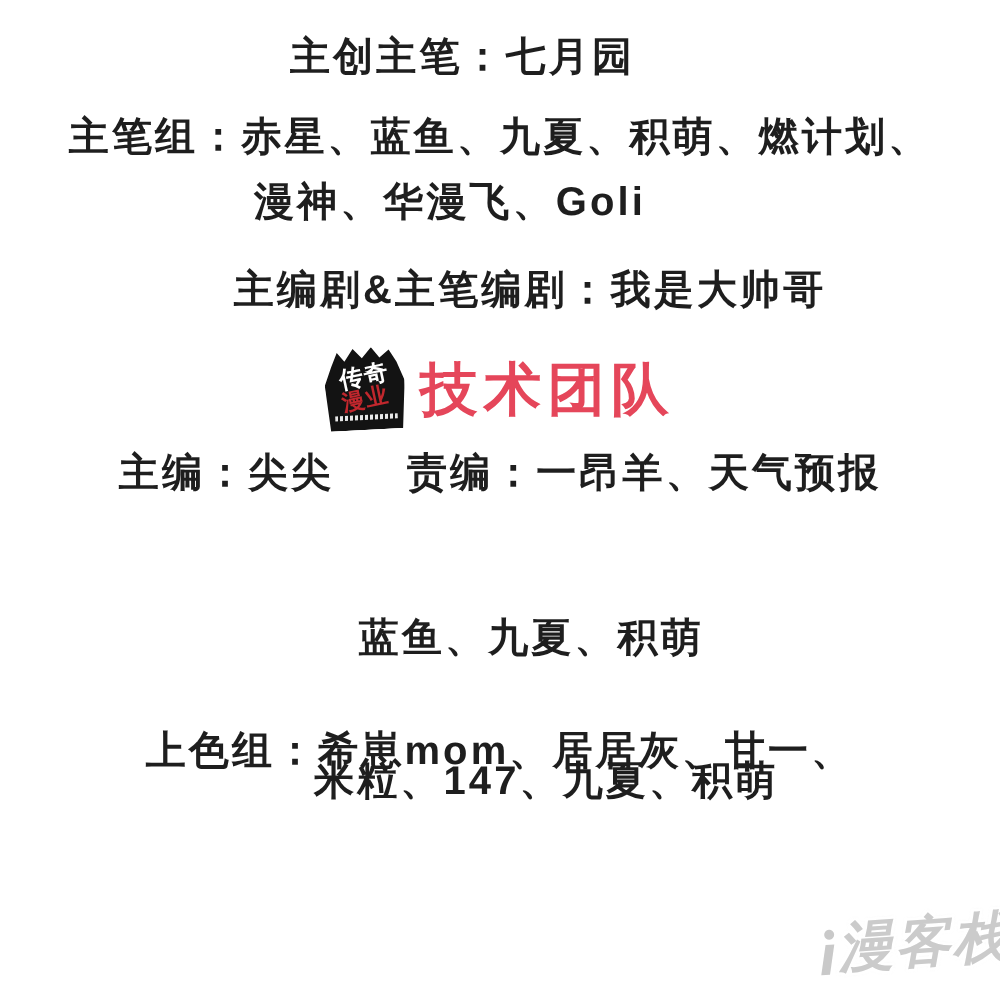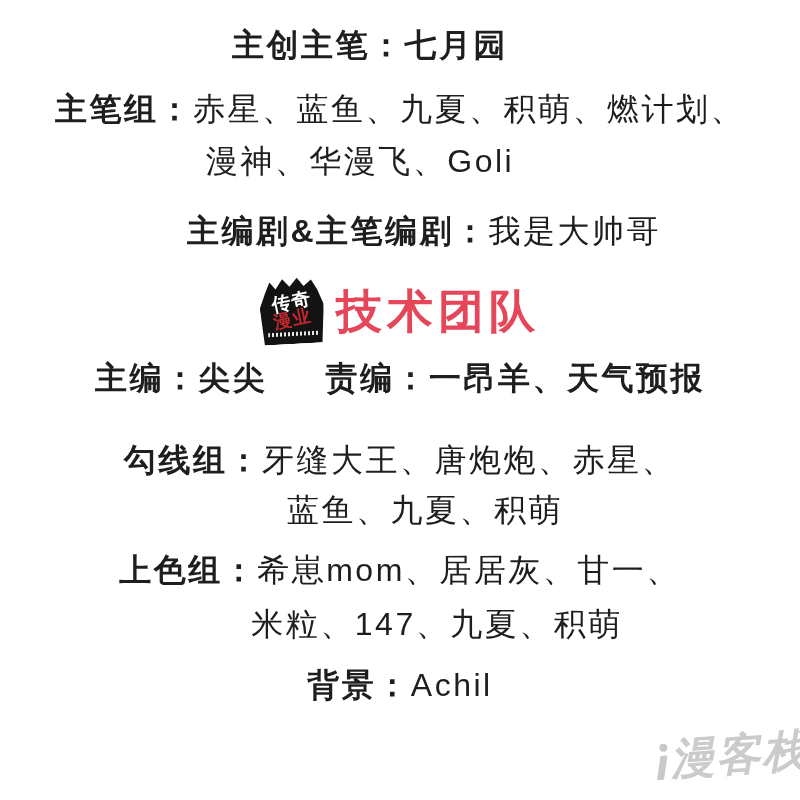--- a/index.html
+++ b/index.html
@@ -20,32 +20,32 @@
     position: absolute;
     left: 0;
     width: 100%;
     text-align: center;
     font-size: 32px;
     line-height: 38px;
     letter-spacing: 2.5px;
     white-space: nowrap;
   }
   .lbl { font-weight: bold; }
-  .val { font-weight: normal; }
+  .val { font-weight: bold; }
   .bold { font-weight: bold; }
 
   .row-main-artist   { top: 26px;  transform: translateX(-30px); }
   .row-artist-l1     { top: 90px; }
   .row-artist-l2     { top: 142px; transform: translateX(-40px); }
   .row-writer        { top: 212px; padding-left: 24px; }
   .row-tech          { top: 278px; display: flex; align-items: center; justify-content: center; gap: 12px; }
   .row-editors       { top: 359px; }
   .row-lineart-l1    { top: 441px; }
   .row-lineart-l2    { top: 491px; transform: translateX(25px); }
-  .row-coloring-l1   { top: 551px; }
+  .row-coloring-l1   { top: 581px; }
   .row-coloring-l2   { top: 605px; transform: translateX(37px); }
   .row-bg            { top: 666px; }
   .row-thanks        { top: 736px; font-size: 34px; font-weight: bold; color: #e73369; letter-spacing: 4px; }
 
   .editor-gap { display: inline-block; width: 58px; }
 
   
   .tech-title {
     font-size: 46px;
     font-weight: bold;
@@ -171,39 +171,33 @@
       <span class="logo-bottom">漫业</span>
       <span class="logo-minitext"></span>
     </span>
     <span class="tech-title">技术团队</span>
   </div>
 
   <div class="row row-editors bold">
     <span class="lbl">主编：</span><span class="lbl">尖尖</span><span class="editor-gap"></span><span class="lbl">责编：</span><span class="lbl">一昂羊、天气预报</span>
   </div>
 
-  <div class="row row-lineart-l1">
-    <span class="lbl">勾线组：</span><span class="val">牙缝大王、唐炮炮、赤星、</span>
-  </div>
 
   <div class="row row-lineart-l2">
     <span class="val">蓝鱼、九夏、积萌</span>
   </div>
 
   <div class="row row-coloring-l1">
     <span class="lbl">上色组：</span><span class="val">希崽mom、居居灰、甘一、</span>
   </div>
 
   <div class="row row-coloring-l2">
     <span class="val">米粒、147、九夏、积萌</span>
   </div>
 
-  <div class="row row-bg">
-    <span class="lbl">背景：</span><span class="val">Achil</span>
-  </div>
 
 
   <div class="watermark">
     <span class="wm-imark"></span>
     <span class="wm-text">漫客栈</span>
   </div>
 
 </div>
 
 </body></html>

